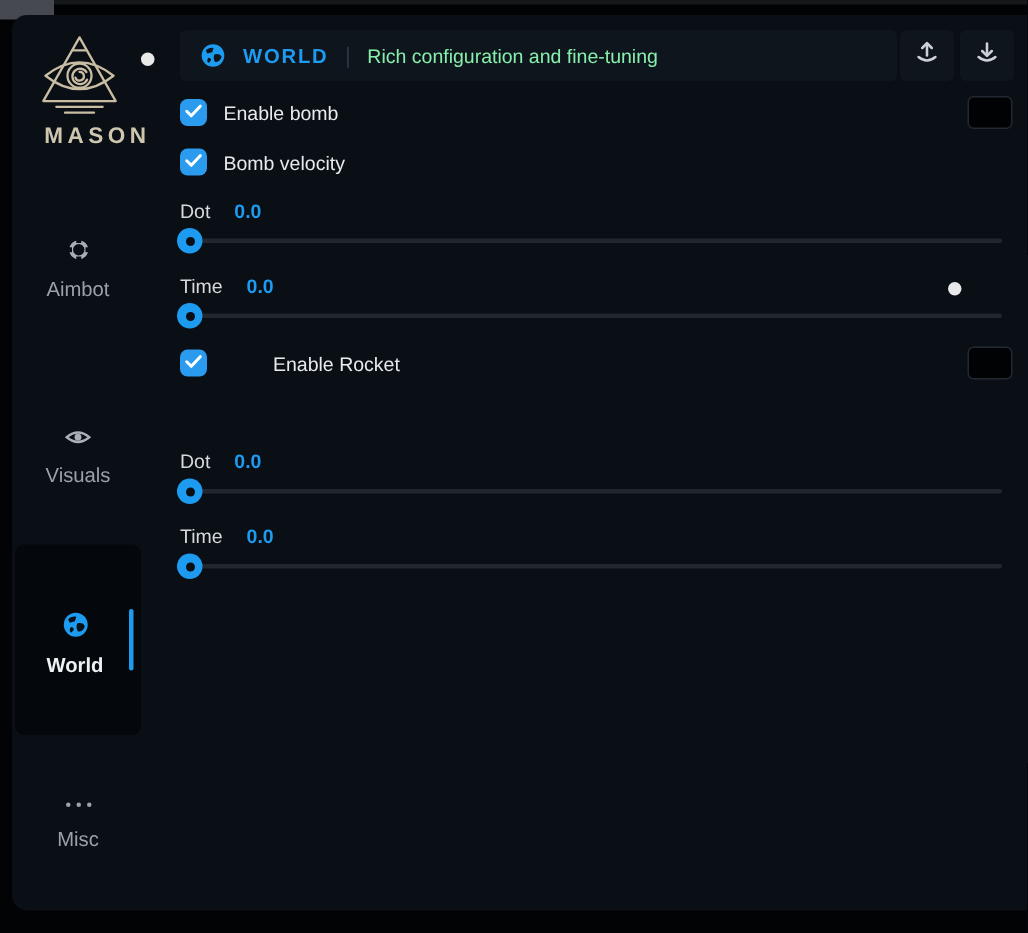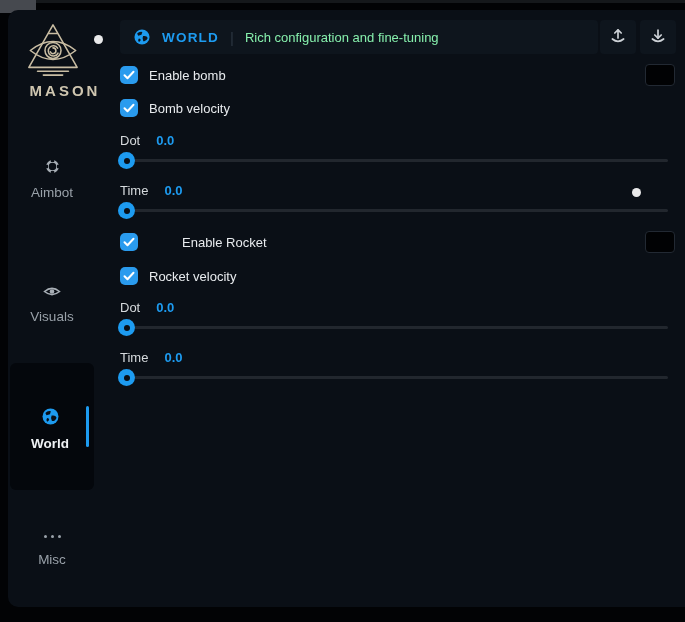--- a/index.html
+++ b/index.html
@@ -217,30 +217,20 @@
         <span>
           <svg width="12" height="10" viewBox="0 0 12 10" fill="none" stroke="#ffffff" stroke-width="2" stroke-linecap="round" stroke-linejoin="round">
               <path d="M1.5 5.2 L4.5 8.2 L10.5 1.8"></path>
             </svg>
         </span>
       </span>
       <span class="cb-label">Enable Rocket</span>
     </div>
     <div class="swatch swatch-2"></div>
 
-    <div class="cb-row row-cb4">
-      <span class="checkbox">
-        <span>
-          <svg width="12" height="10" viewBox="0 0 12 10" fill="none" stroke="#ffffff" stroke-width="2" stroke-linecap="round" stroke-linejoin="round">
-              <path d="M1.5 5.2 L4.5 8.2 L10.5 1.8"></path>
-            </svg>
-        </span>
-      </span>
-      <span class="cb-label">Rocket velocity</span>
-    </div>
 
     <div class="slider-label sl3">
       <span>Dot</span><span class="val">0.0</span>
     </div>
     <div class="track tr3"></div>
     <div class="knob kn3"></div>
 
     <div class="slider-label sl4">
       <span>Time</span><span class="val">0.0</span>
     </div>

